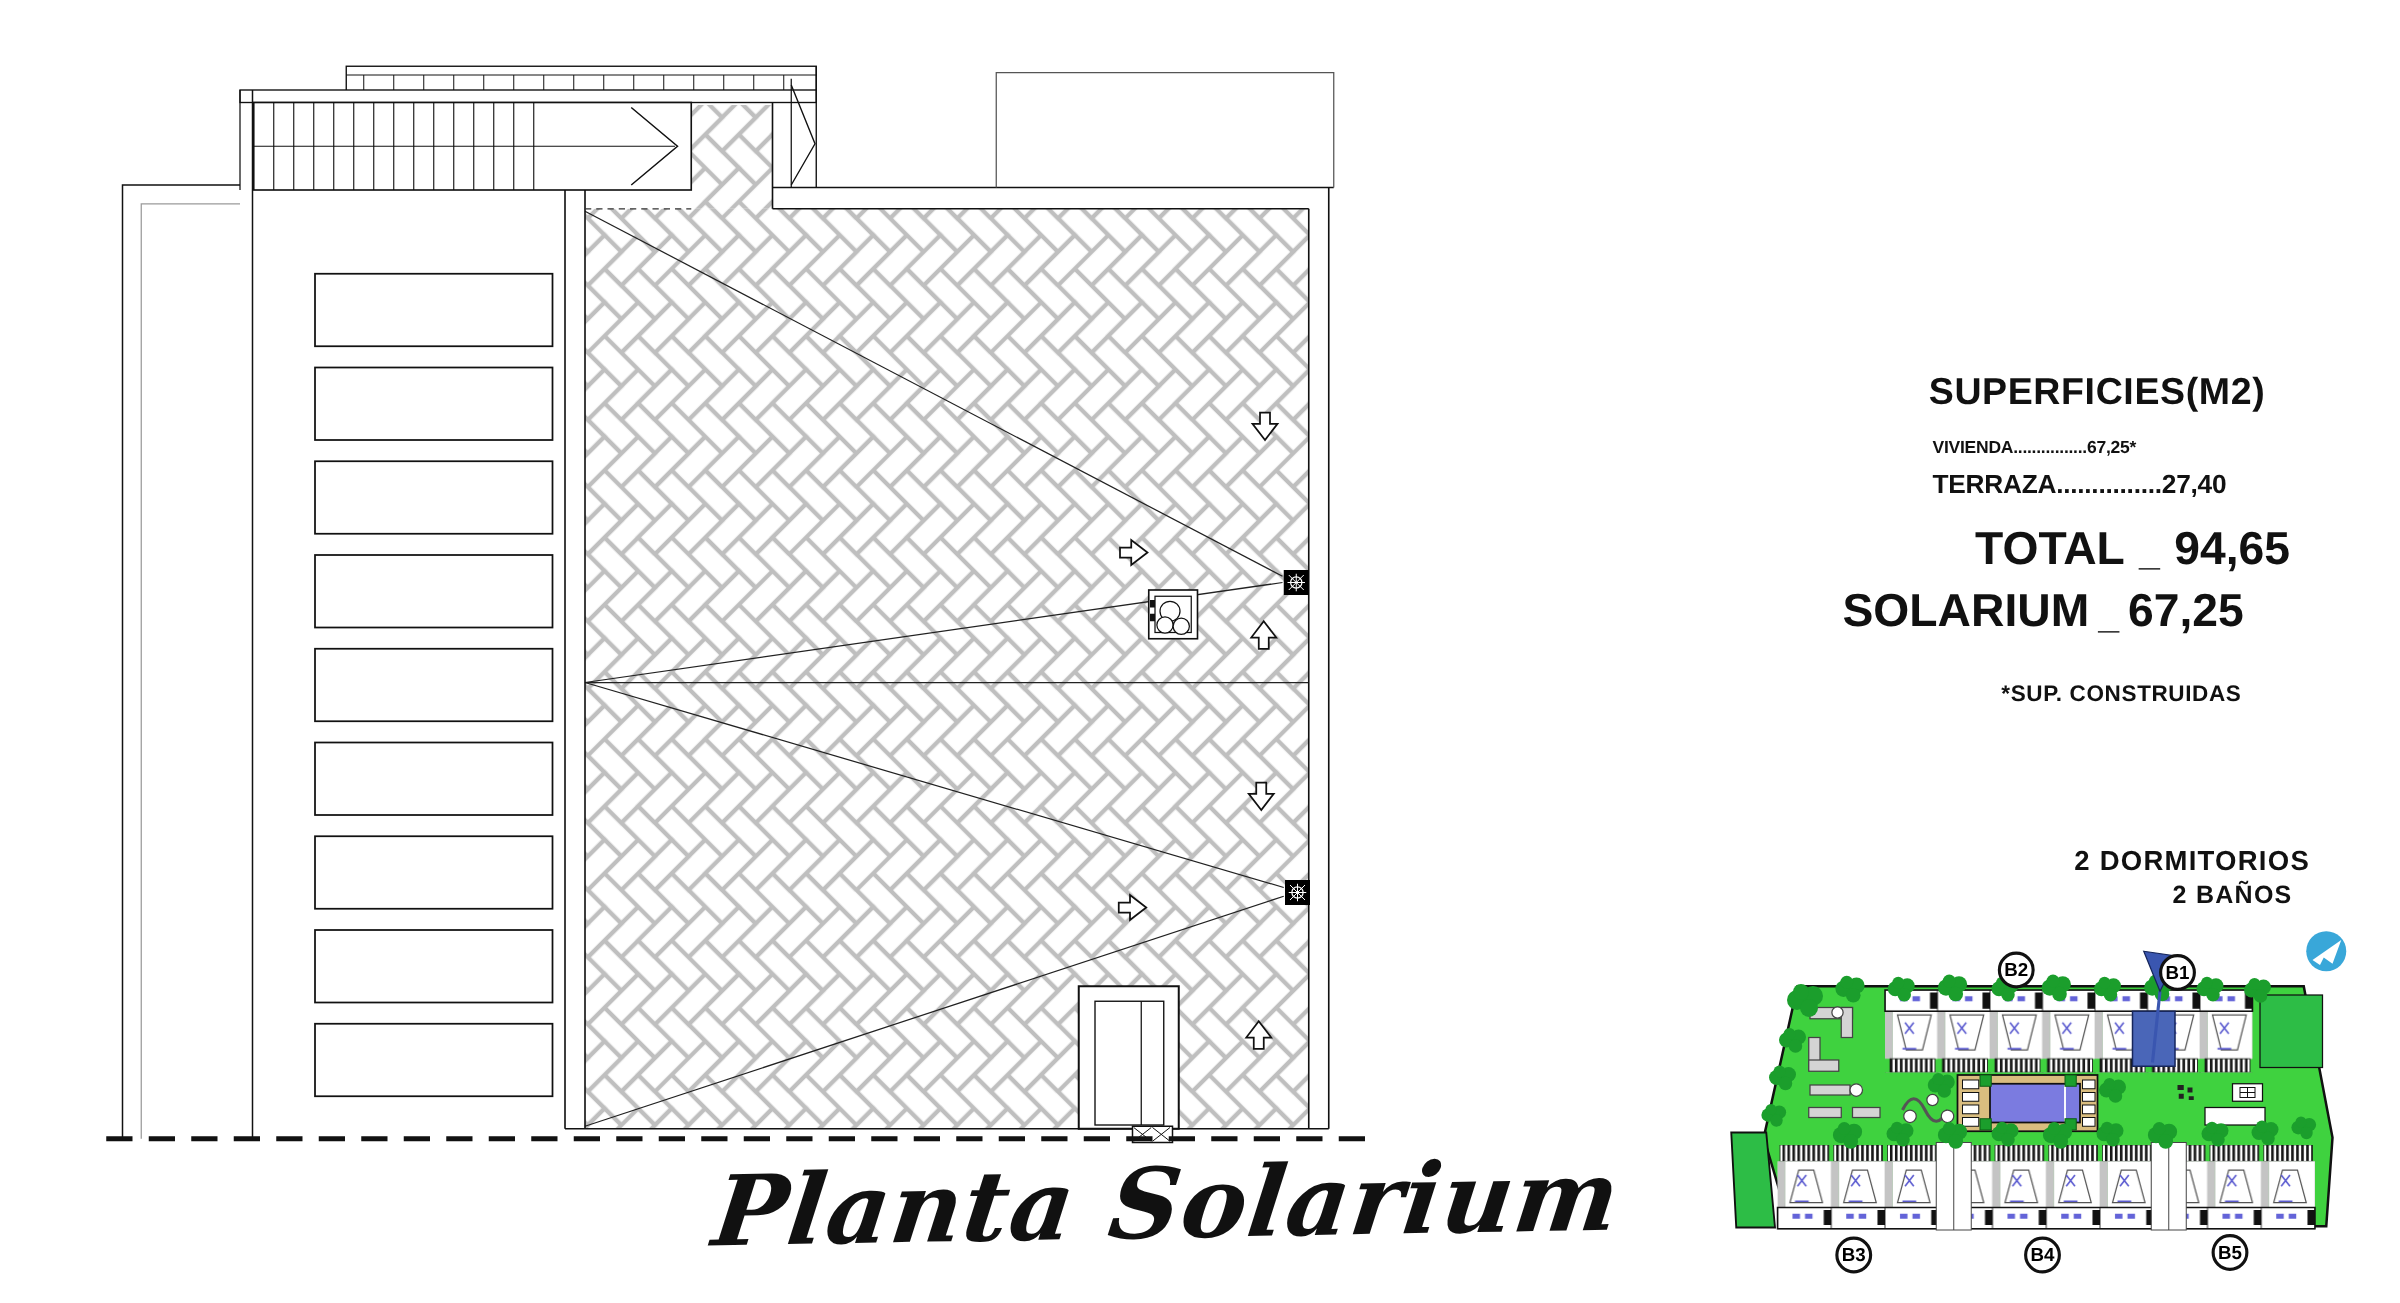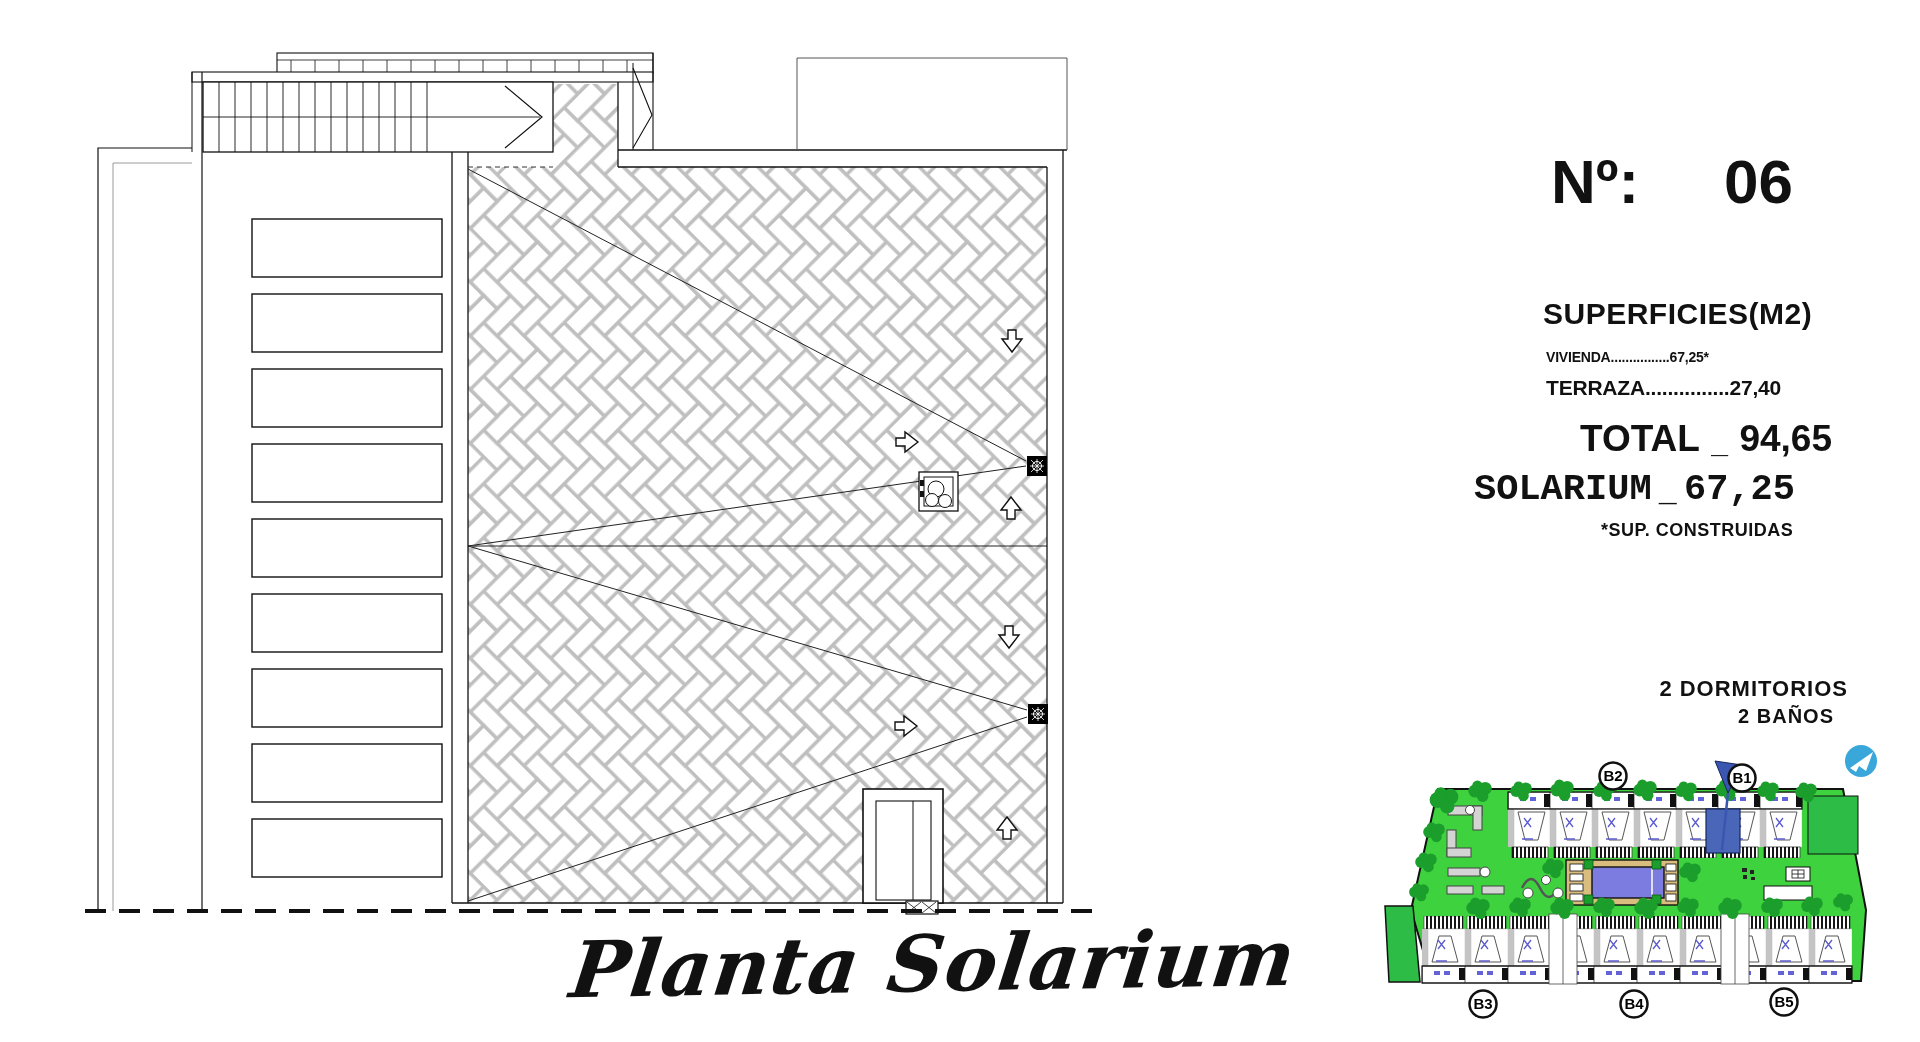--- a/index.html
+++ b/index.html
@@ -9,23 +9,23 @@
   .abs{position:absolute;}
   .bloq-title{left:1551px;top:64px;font-size:62px;font-weight:700;letter-spacing:3px;}
   .num-row{left:1551px;top:146px;width:242px;display:flex;justify-content:space-between;
            font-size:62px;font-weight:700;}
   .sup-title{left:1543px;top:297px;font-size:30px;font-weight:700;letter-spacing:.5px;}
   .sup-line1{left:1546px;top:349px;font-size:14px;font-weight:700;letter-spacing:-.2px;}
   .sup-line2{left:1546px;top:376px;font-size:21px;font-weight:700;letter-spacing:-.2px;}
   .total-row{left:1580px;top:418px;width:252px;display:flex;justify-content:space-between;
              align-items:flex-end;font-size:37px;font-weight:700;}
   .sol-row{left:1474px;top:468px;width:321px;display:flex;justify-content:space-between;
-           align-items:flex-end;font-size:37px;font-weight:700;font-family:Liberation Mono, monospace;}
+           align-items:flex-end;font-size:37px;font-weight:700;}
   .sep{font-size:30px;font-weight:700;}
-  .footnote{left:1601px;top:520px;font-size:18px;font-weight:700;letter-spacing:.5px;}
+  .footnote{left:1601px;top:545px;font-size:18px;font-weight:700;letter-spacing:.5px;}
   .dorms{right:72px;top:676px;font-size:22px;font-weight:700;letter-spacing:1px;}
   .banos{right:86px;top:705px;font-size:20px;font-weight:700;letter-spacing:1px;}
   .caption{left:572px;top:918px;font-size:78px;font-weight:700;font-style:italic;
            font-family:"DejaVu Serif",serif;transform:skewX(-8deg) rotate(-1deg);letter-spacing:1px;}
 </style>
 </head>
 <body>
 
 <div class="canvas">
 
@@ -319,24 +319,20 @@
           </g>
     </g>
 
     <g>
       <circle cx="1861" cy="761" r="16" fill="#39a7d9"></circle>
       <path d="M1850,768 L1873,752 L1866,771 L1859,766 L1856,772 Z" fill="#fff"></path>
     </g>
   </g>
 </svg>
 
-<div class="abs num-row">
-  <span>Nº:</span>
-  <span>06</span>
-</div>
 
 <div class="abs sup-title">SUPERFICIES(M2)</div>
 <div class="abs sup-line1">VIVIENDA................67,25*</div>
 <div class="abs sup-line2">TERRAZA...............27,40</div>
 
 <div class="abs total-row">
   <span>TOTAL</span>
   <span class="sep">_</span>
   <span>94,65</span>
 </div>

